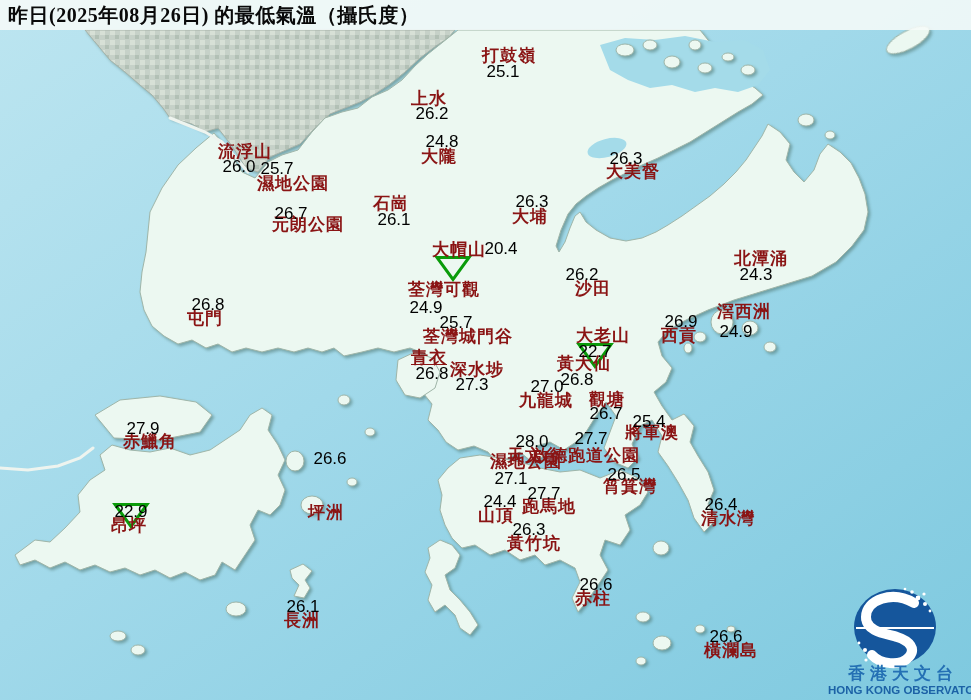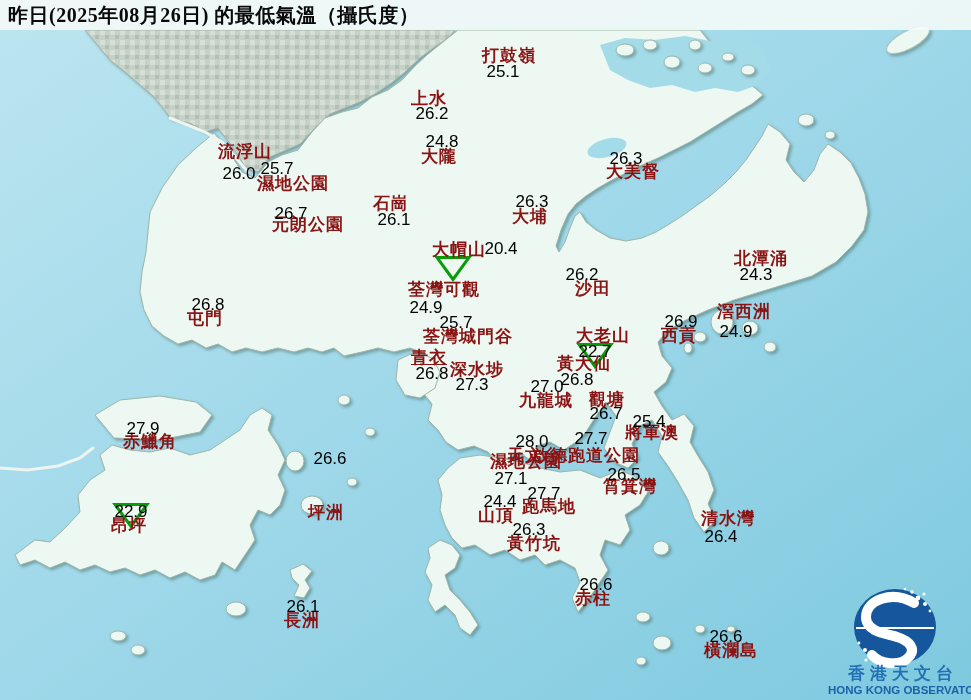--- a/index.html
+++ b/index.html
@@ -151,21 +151,21 @@
   <div class="title-strip"></div>
   <div class="map-title">昨日(2025年08月26日) 的最低氣溫（攝氏度）</div>
 
   <div id="stations-layer">
       <div class="sv" style="left: 503px; top: 63px;">25.1</div>
       <div class="sn" style="left: 509px; top: 47px;">打鼓嶺</div>
       <div class="sv" style="left: 432px; top: 105px;">26.2</div>
       <div class="sn" style="left: 429px; top: 90px;">上水</div>
       <div class="sv" style="left: 442px; top: 133px;">24.8</div>
       <div class="sn" style="left: 439px; top: 148px;">大隴</div>
-      <div class="sv" style="left: 239px; top: 158px; margin-top: 7px;">26.0</div>
+      <div class="sv" style="left: 239px; top: 158px;">26.0</div>
       <div class="sn" style="left: 245px; top: 143px;">流浮山</div>
       <div class="sv" style="left: 277px; top: 160px;">25.7</div>
       <div class="sn" style="left: 293px; top: 175px;">濕地公園</div>
       <div class="sv" style="left: 626px; top: 150px;">26.3</div>
       <div class="sn" style="left: 633px; top: 163px;">大美督</div>
       <div class="sv" style="left: 291px; top: 205px;">26.7</div>
       <div class="sn" style="left: 308px; top: 216px;">元朗公園</div>
       <div class="sv" style="left: 394px; top: 211px;">26.1</div>
       <div class="sn" style="left: 391px; top: 195px;">石崗</div>
       <div class="sv" style="left: 532px; top: 193px;">26.3</div>
@@ -220,21 +220,21 @@
       <div class="sn" style="left: 630px; top: 478px;">筲箕灣</div>
       <div class="marker" style="left: 131px; top: 501px;"><svg width="38" height="28" viewBox="0 0 38 28">
           <path d="M3 3.5 L35 3.5 L19 25.5 Z" fill="none" stroke="#0a9b0a" stroke-width="3"></path>
         </svg></div>
       <div class="sv" style="left: 131px; top: 503px;">22.9</div>
       <div class="sn" style="left: 129px; top: 517px;">昂坪</div>
       <div class="sv" style="left: 500px; top: 493px;">24.4</div>
       <div class="sn" style="left: 496px; top: 507px;">山頂</div>
       <div class="sv" style="left: 544px; top: 485px;">27.7</div>
       <div class="sn" style="left: 549px; top: 498px;">跑馬地</div>
-      <div class="sv" style="left: 721px; top: 496px; margin-top: 32px;">26.4</div>
+      <div class="sv" style="left: 721px; top: 496px;">26.4</div>
       <div class="sn" style="left: 728px; top: 510px;">清水灣</div>
       <div class="sv" style="left: 529px; top: 521px;">26.3</div>
       <div class="sn" style="left: 534px; top: 535px;">黃竹坑</div>
       <div class="sv" style="left: 596px; top: 576px;">26.6</div>
       <div class="sn" style="left: 593px; top: 590px;">赤柱</div>
       <div class="sv" style="left: 303px; top: 598px;">26.1</div>
       <div class="sn" style="left: 302px; top: 612px;">長洲</div>
       <div class="sv" style="left: 726px; top: 628px;">26.6</div>
       <div class="sn" style="left: 731px; top: 642px;">橫瀾島</div>
     </div>

